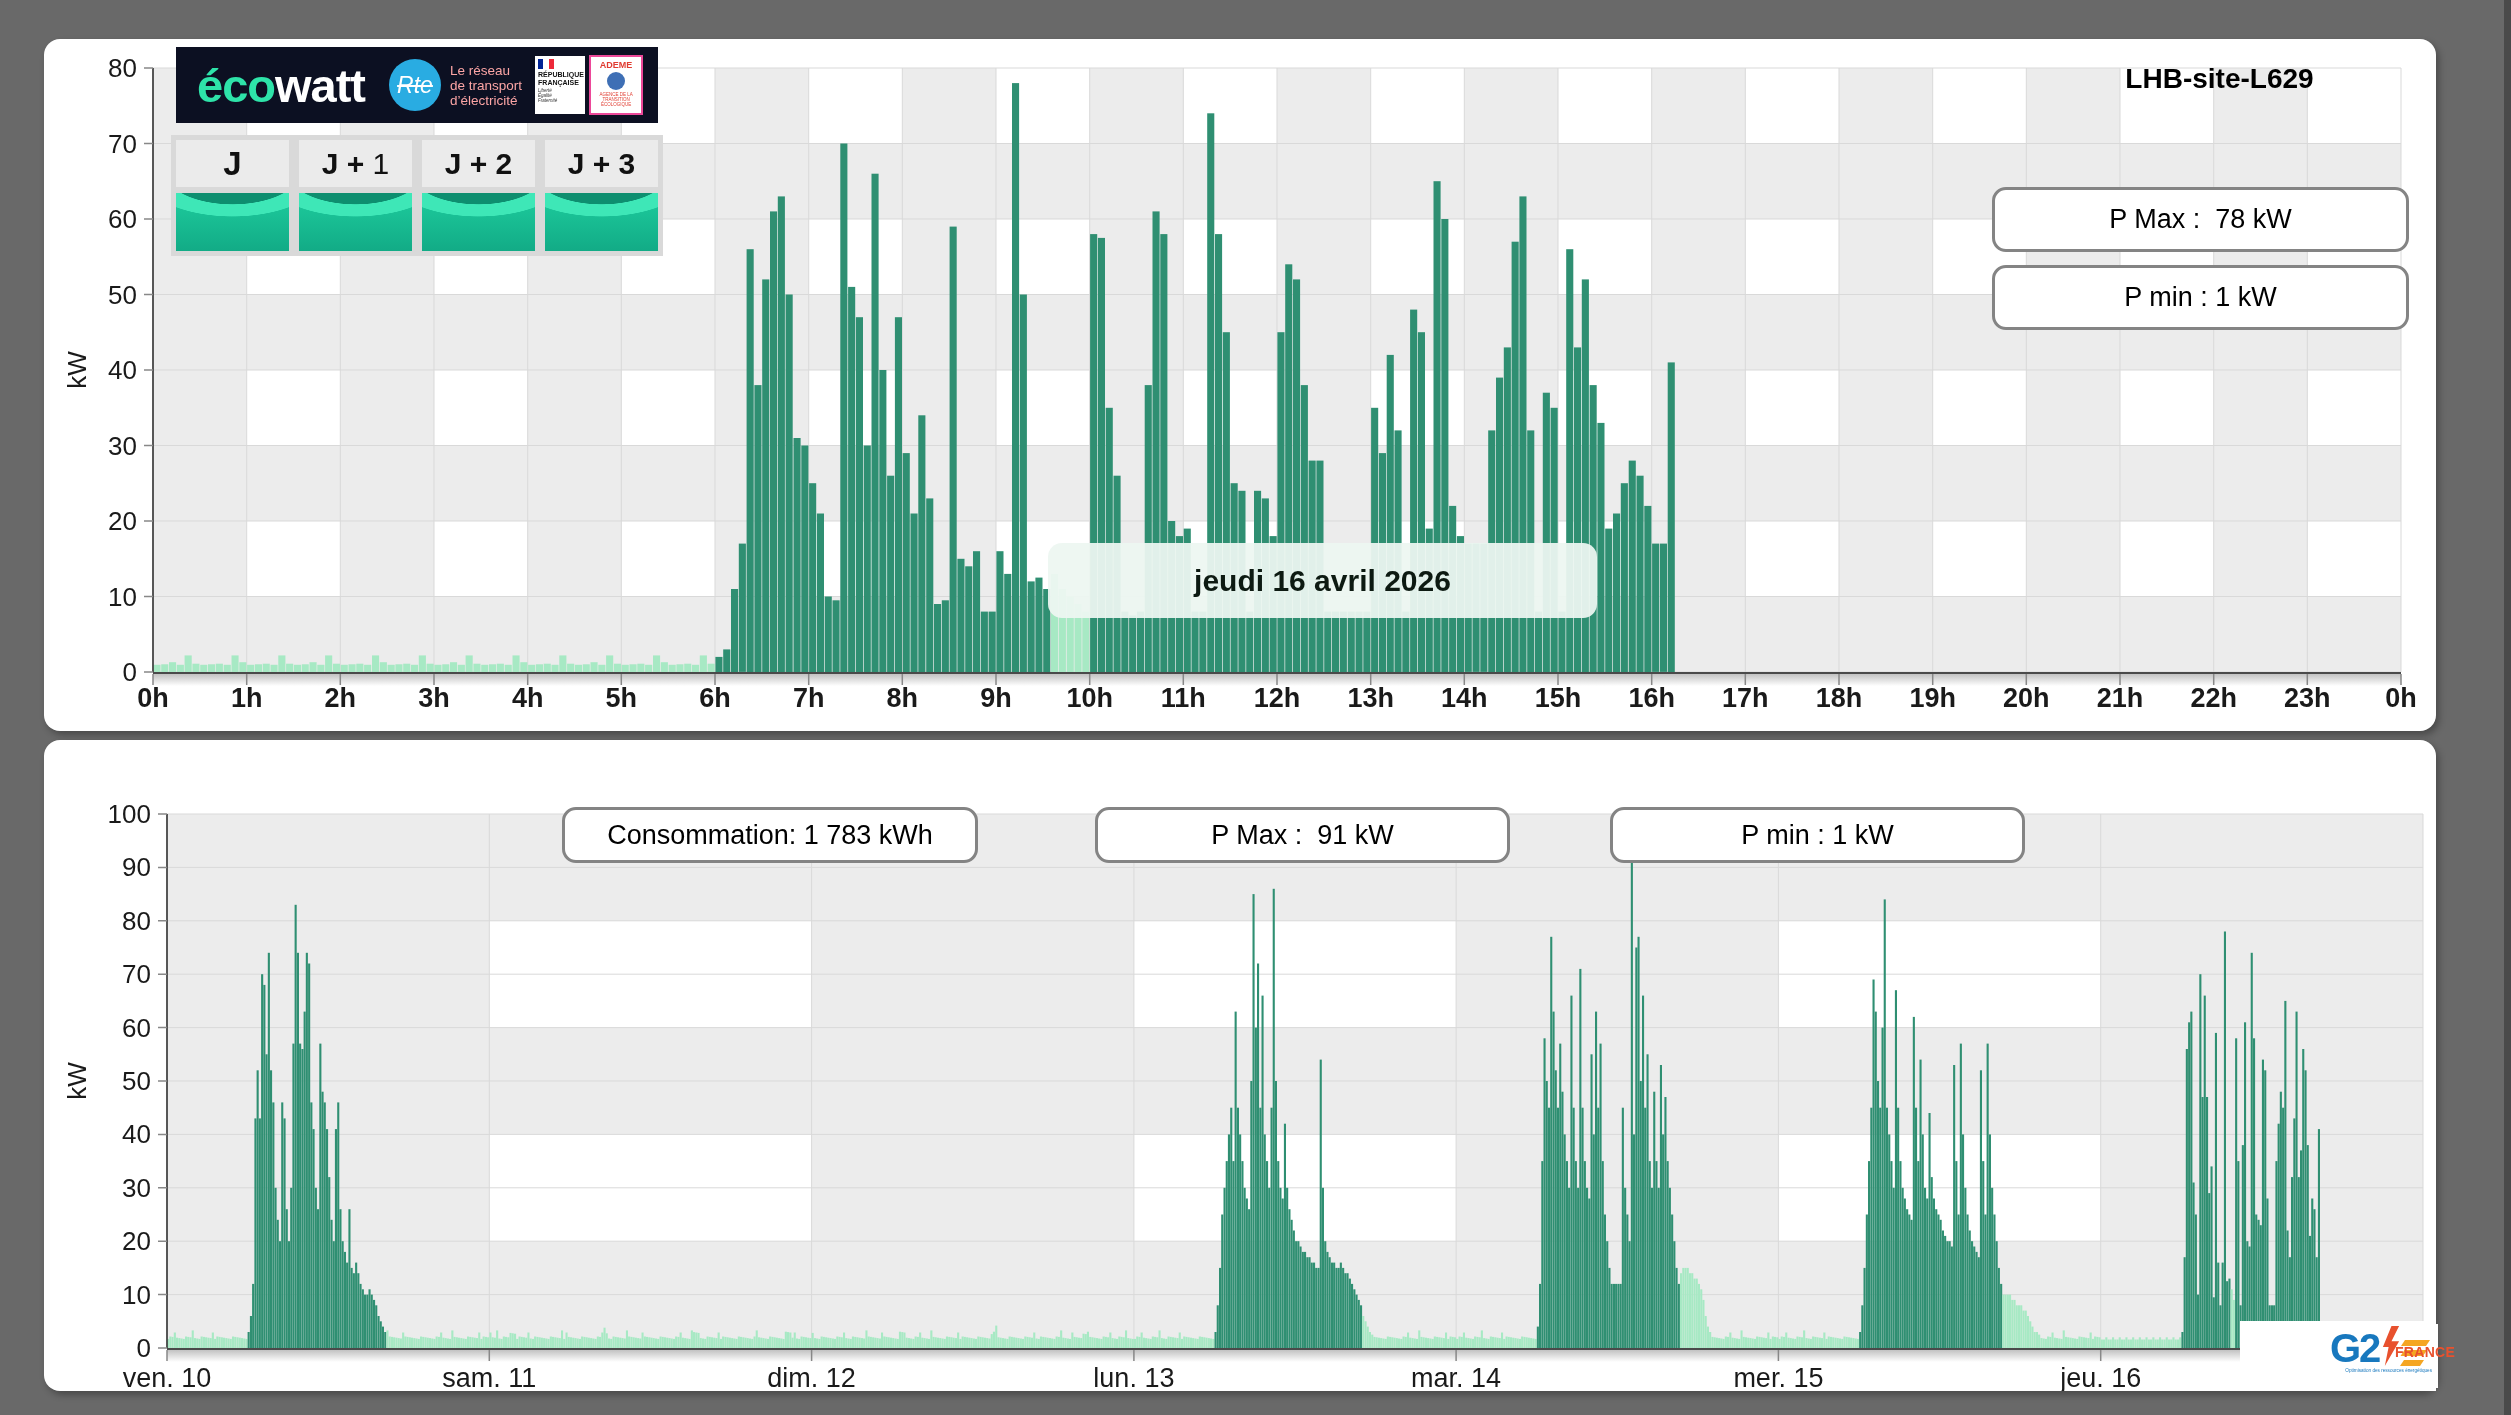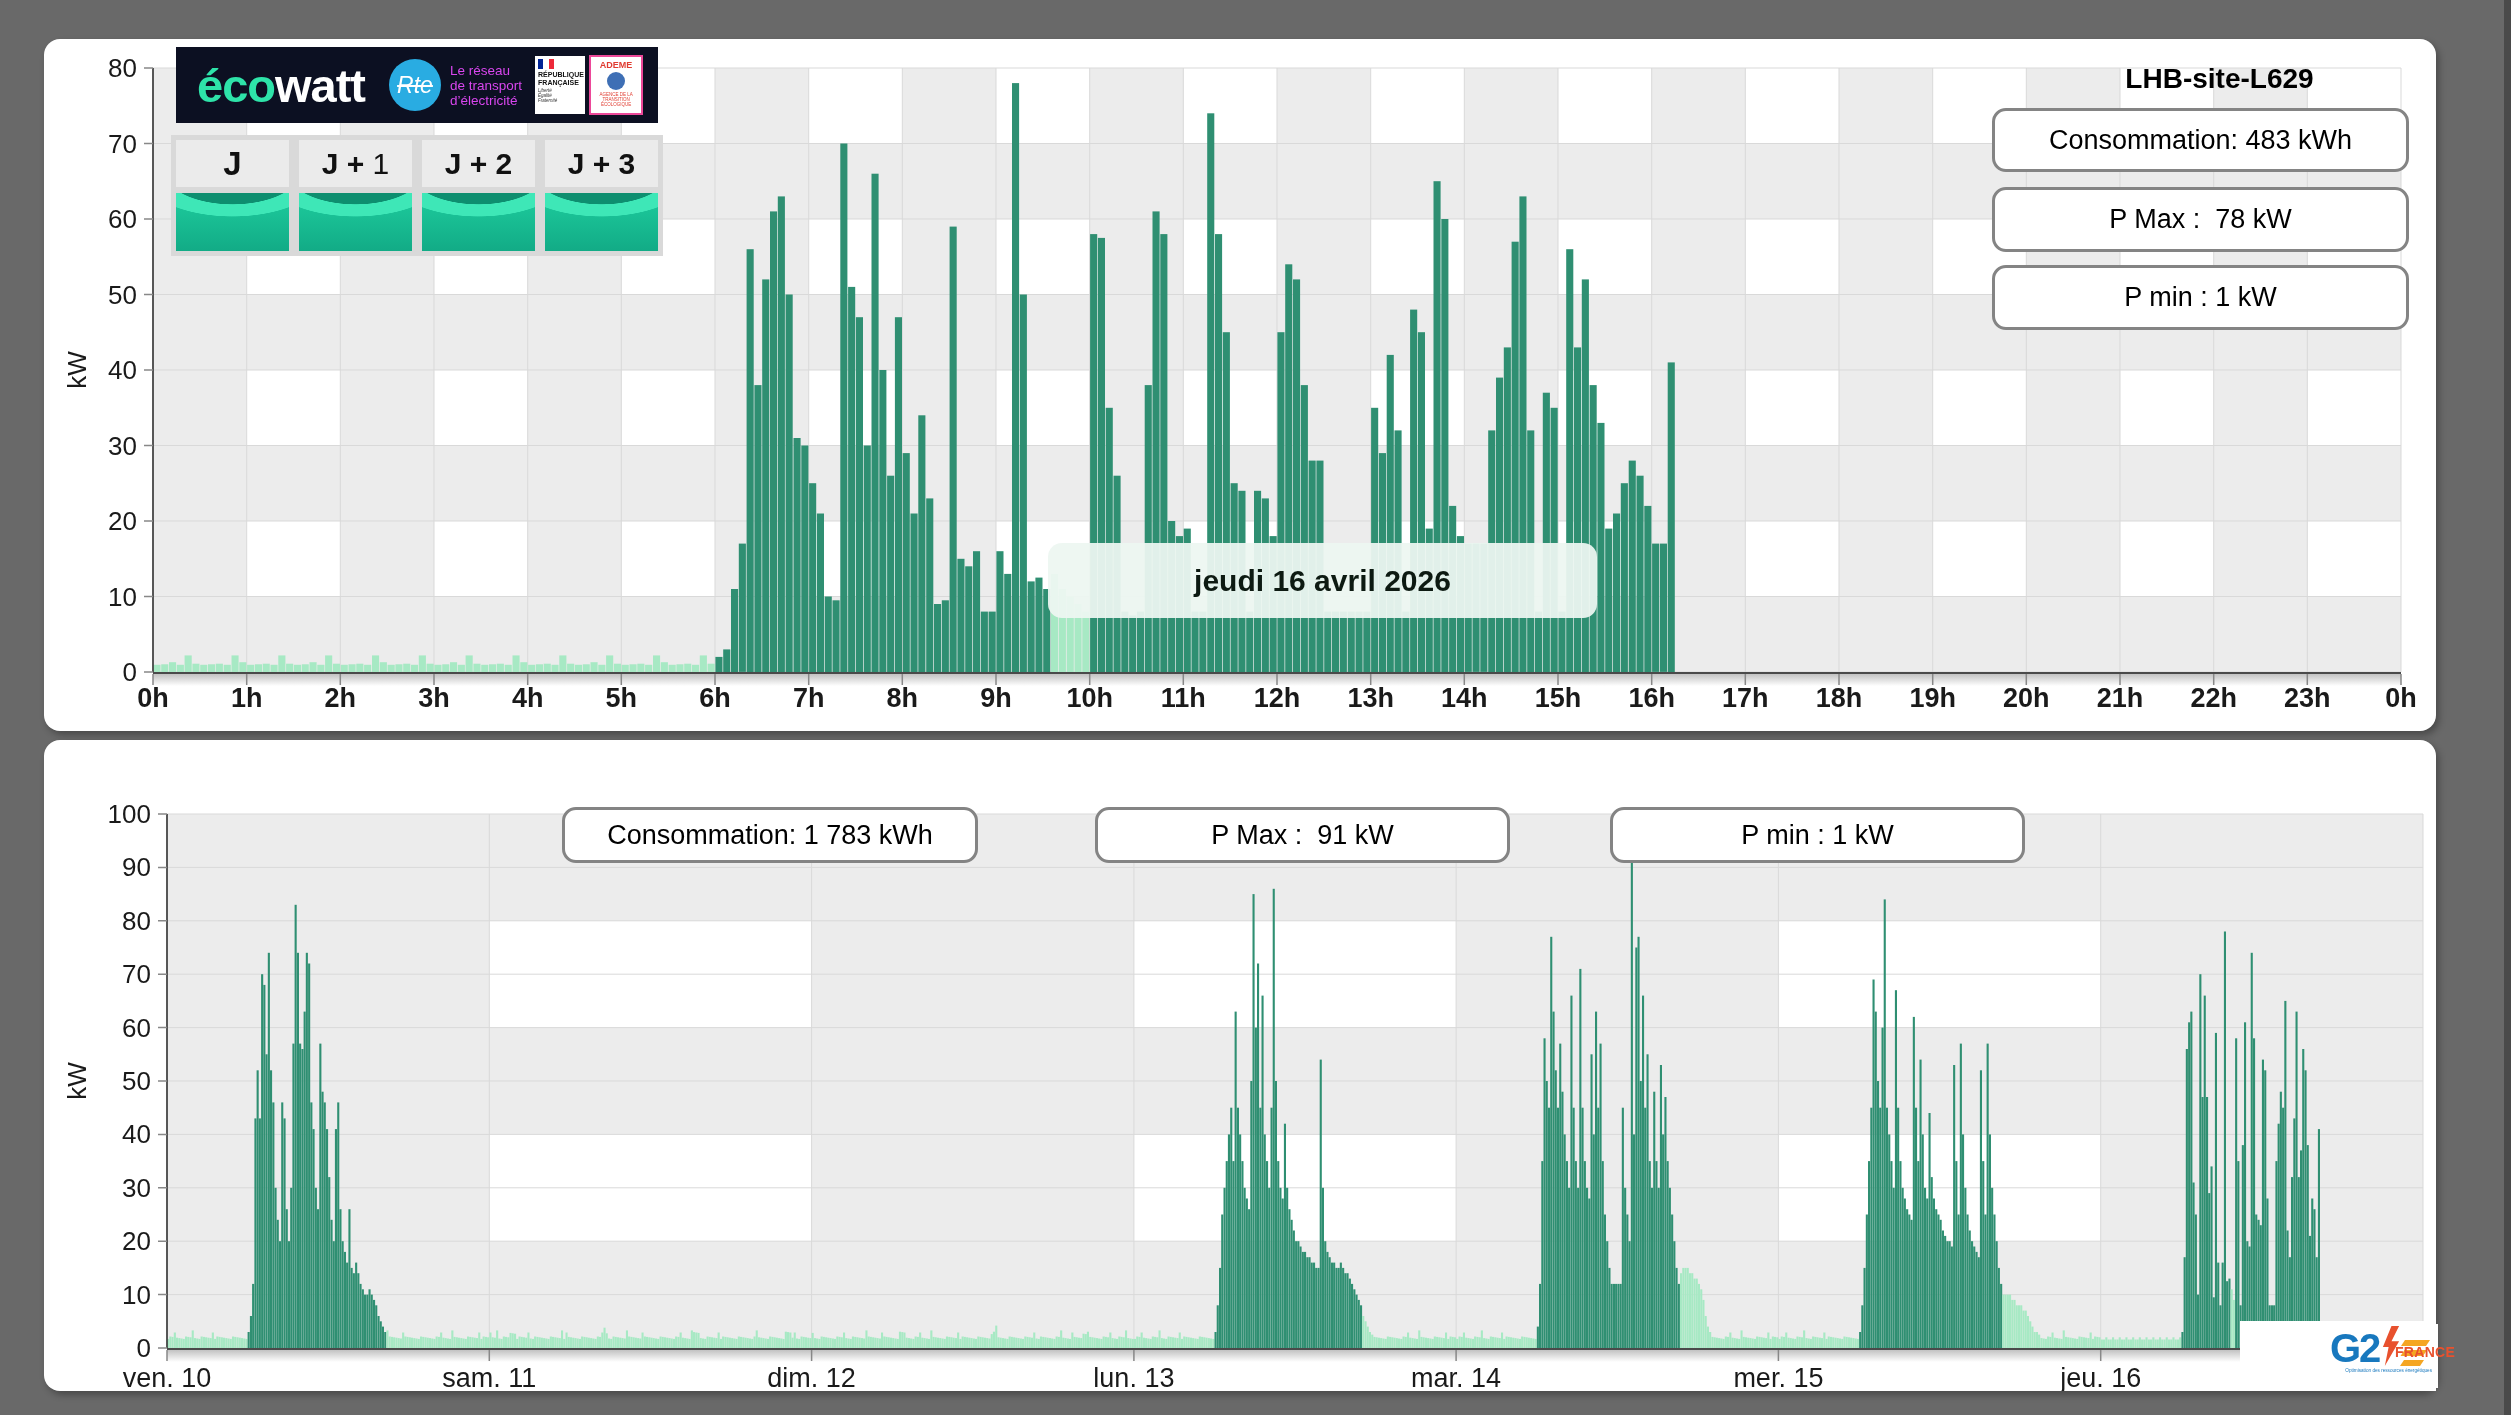--- a/index.html
+++ b/index.html
@@ -303,21 +303,21 @@
       <path d="M109.0 635.0V646.0 M202.7 635.0V646.0 M296.3 635.0V646.0 M390.0 635.0V646.0 M483.7 635.0V646.0 M577.3 635.0V646.0 M671.0 635.0V646.0 M764.7 635.0V646.0 M858.3 635.0V646.0 M952.0 635.0V646.0 M1045.7 635.0V646.0 M1139.3 635.0V646.0 M1233.0 635.0V646.0 M1326.7 635.0V646.0 M1420.3 635.0V646.0 M1514.0 635.0V646.0 M1607.7 635.0V646.0 M1701.3 635.0V646.0 M1795.0 635.0V646.0 M1888.7 635.0V646.0 M1982.3 635.0V646.0 M2076.0 635.0V646.0 M2169.7 635.0V646.0 M2263.3 635.0V646.0 M2357.0 635.0V646.0 M100.0 633.0H109.0 M100.0 557.5H109.0 M100.0 482.0H109.0 M100.0 406.5H109.0 M100.0 331.0H109.0 M100.0 255.5H109.0 M100.0 180.0H109.0 M100.0 104.5H109.0 M100.0 29.0H109.0" stroke="#888" stroke-width="1.5" fill="none"></path>
       <text transform="rotate(-90)" x="-331" y="42" font-size="26" text-anchor="middle" fill="#1a1a1a">kW</text>
     </svg>
 
 <div style="position:absolute;left:132px;top:8px;width:482px;height:76px;background:#0c1022;display:flex;align-items:center;">
   <div style="margin-left:21px;font-size:47px;font-weight:700;letter-spacing:-1px;color:#fff;">
     <span style="color:#2ee3a9;">éco</span><span>watt</span></div>
   <div style="margin-left:24px;width:52px;height:52px;border-radius:50%;background:#29ace2;display:flex;align-items:center;justify-content:center;color:#fff;font-size:23px;font-style:italic;font-weight:400;">
         <span style="text-decoration:line-through;">Rte</span>
       </div>
-  <div style="margin-left:9px;color:#d946ef;font-size:13.5px;line-height:15px;">Le réseau<br>de transport<br>d’électricité</div>
+  <div style="margin-left:9px;color:#fca5a5;font-size:13.5px;line-height:15px;">Le réseau<br>de transport<br>d’électricité</div>
   <div style="margin-left:13px;width:50px;height:58px;background:#fff;padding:3px 3px;">
      <div style="display:flex;height:10px;width:16px;">
           <div style="flex:1;background:#002395;"></div>
           <div style="flex:1;background:#fff;"></div>
           <div style="flex:1;background:#ed2939;"></div>
         </div>
      <div style="font-size:7px;font-weight:700;color:#111;line-height:7.5px;margin-top:2px;">RÉPUBLIQUE FRANÇAISE</div>
      <div style="font-size:4.5px;color:#333;line-height:5px;margin-top:2px;font-style:italic;">Liberté<br>Égalité<br>Fraternité</div>
   </div>
   <div style="margin-left:4px;width:54px;height:60px;background:#fff;border:2px solid #ec4899;display:flex;flex-direction:column;align-items:center;">
@@ -335,21 +335,20 @@
   <div class="jimg"></div>
       <div class="jimg"></div>
       <div class="jimg"></div>
       <div class="jimg"></div>
 </div>
 <style>.jimg{background:
  radial-gradient(100% 95% at 50% -38%, #0e8e6f 60%, #3ee7b7 61% 82%, rgba(0,0,0,0) 83%),
  linear-gradient(#1ecd9e,#12ab86);}</style>
 
 <div style="position:absolute;left:1948px;top:24px;width:455px;text-align:center;font-size:28px;font-weight:700;color:#000;">LHB-site-L629</div>
-<div class="sbox" style="left:1948px;top:69px;width:417px;height:64px;">Consommation: 483 kWh</div>
 <div class="sbox" style="left:1948px;top:148px;width:417px;height:65px;">P Max :&nbsp; 78 kW</div>
 <div class="sbox" style="left:1948px;top:226px;width:417px;height:65px;">P min : 1 kW</div>
 </div>
 
 <div class="panel" style="left:44px;top:740px;width:2392px;height:651px;">
 <svg width="2392" height="651" xmlns="http://www.w3.org/2000/svg" font-family="Liberation Sans, sans-serif">
       <defs>
         <linearGradient id="axsh2" x1="0" y1="0" x2="0" y2="1">
           <stop offset="0" stop-color="#777" stop-opacity="0.45"></stop>
           <stop offset="1" stop-color="#777" stop-opacity="0"></stop>

